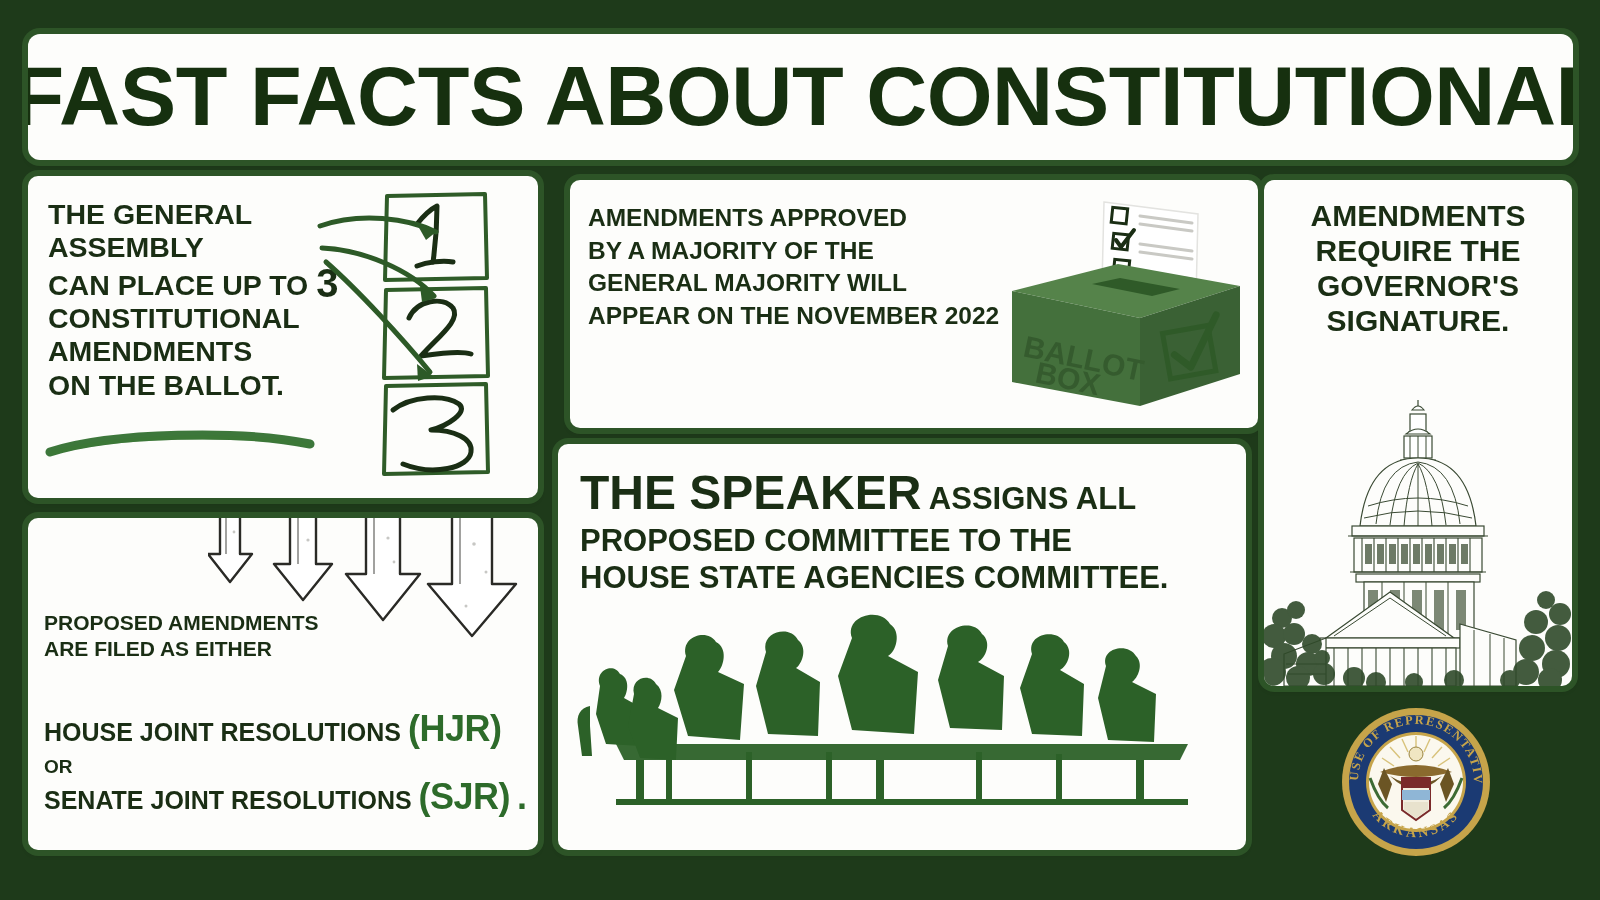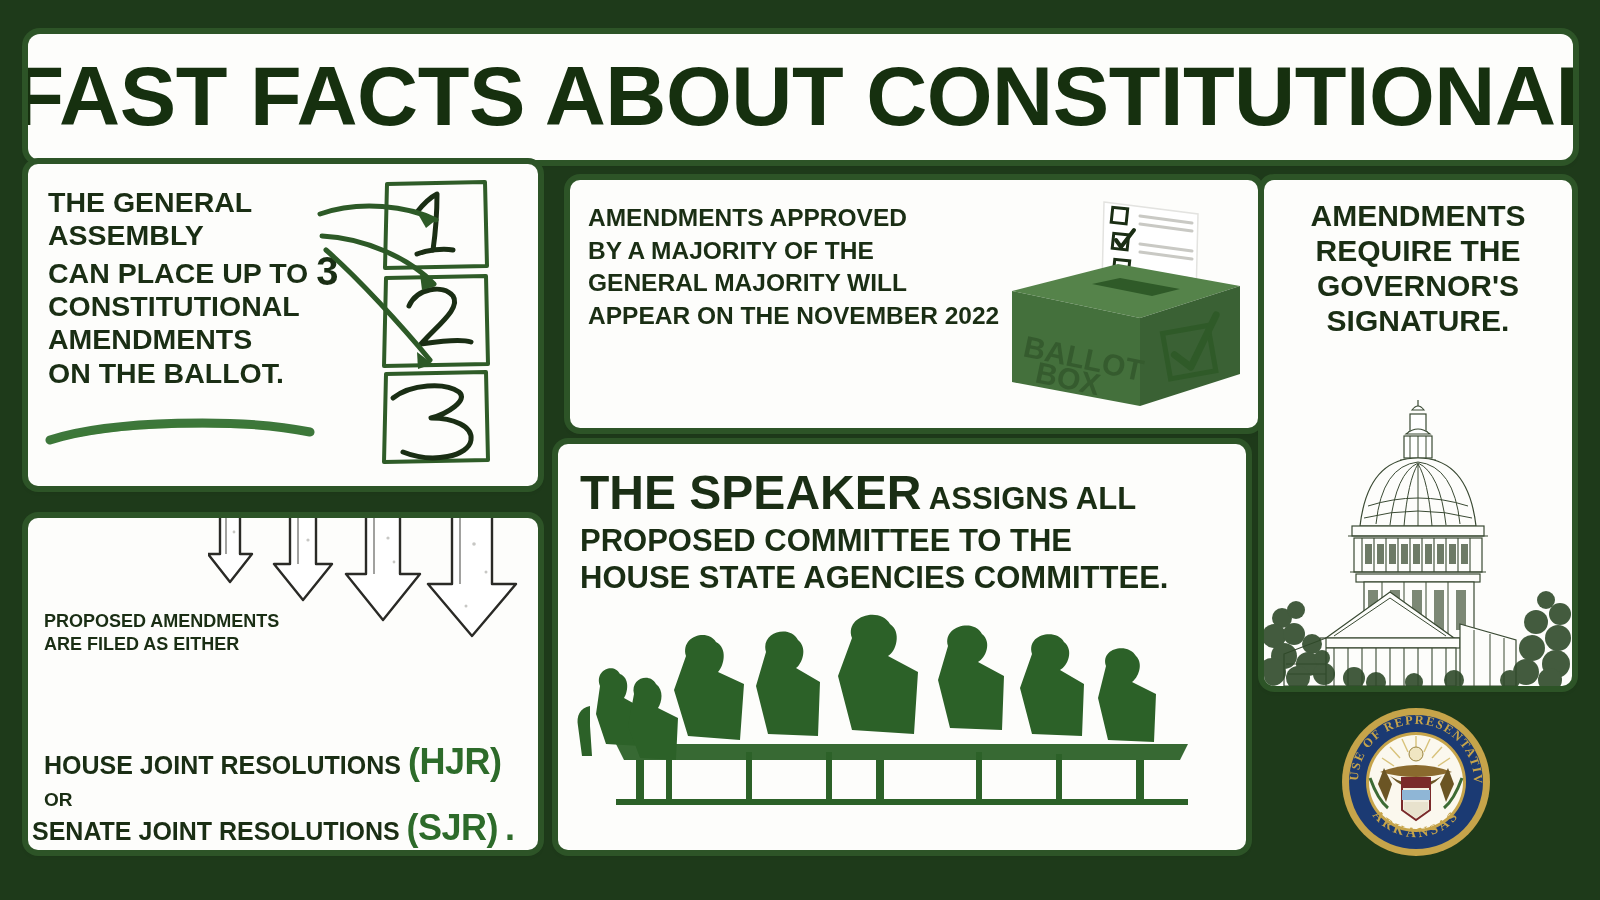--- a/index.html
+++ b/index.html
@@ -25,21 +25,21 @@
     font-size:83px;font-weight:bold;letter-spacing:-0.5px;
     font-family:"Liberation Sans Narrow","Liberation Sans",sans-serif;
     transform:translateY(-50%) scaleX(1.02);
     white-space:nowrap;
   }
 
   
   .btext{color:#1a2e14;font-weight:bold;line-height:1.17;}
 
   
-  #panel-assembly{left:28px;top:164px;width:510px;height:322px;}
+  #panel-assembly{left:28px;top:176px;width:510px;height:322px;}
   #assembly-text{position:absolute;left:20px;top:22px;width:330px;font-size:28.5px;}
   .num-line{display:block;}
   .big3{font-size:40px;line-height:0.9;vertical-align:-2px;}
   #assembly-underline{position:absolute;left:14px;top:250px;width:275px;height:36px;}
   #assembly-boxes{position:absolute;left:345px;top:10px;width:160px;height:300px;}
   #assembly-arrows{position:absolute;left:282px;top:28px;width:160px;height:210px;}
 
   
   #panel-ballot{left:570px;top:180px;width:688px;height:248px;}
   #ballot-text{position:absolute;left:18px;top:22px;width:450px;font-size:24.5px;line-height:1.33;}
@@ -47,23 +47,23 @@
 
   
   #panel-speaker{left:558px;top:444px;width:688px;height:406px;}
   #speaker-text{position:absolute;left:22px;top:20px;width:650px;font-size:31px;line-height:1.2;}
   .speaker-em{font-size:48px;}
   #committee-art{position:absolute;left:18px;top:150px;width:650px;height:250px;}
 
   
   #panel-filed{left:28px;top:518px;width:510px;height:332px;}
   #filed-arrows{position:absolute;left:180px;top:-8px;width:330px;height:130px;}
-  #filed-text-a{position:absolute;left:16px;top:92px;width:380px;font-size:18px;line-height:1.25;}
-  #filed-line-2{position:absolute;left:16px;top:190px;width:490px;font-size:25px;margin-top:33px;}
-  #filed-line-3{position:absolute;left:4px;top:258px;width:490px;font-size:25px;margin-top:31px;}
+  #filed-text-a{position:absolute;left:16px;top:92px;width:380px;font-size:21px;line-height:1.25;}
+  #filed-line-2{position:absolute;left:16px;top:190px;width:490px;font-size:25px;}
+  #filed-line-3{position:absolute;left:16px;top:258px;width:490px;font-size:25px;}
   .acr{color:#2d6b2a;font-size:36px;font-weight:bold;letter-spacing:-0.5px;}
   .small-or{font-size:19px;}
 
   
   #panel-governor{left:1264px;top:180px;width:308px;height:506px;}
   #governor-text{position:absolute;left:6px;right:6px;top:18px;text-align:center;font-size:30px;line-height:1.17;}
   #capitol-art{position:absolute;left:0;right:0;bottom:0;height:300px;}
 
   
   #seal{position:absolute;left:1340px;top:706px;width:152px;height:152px;}

